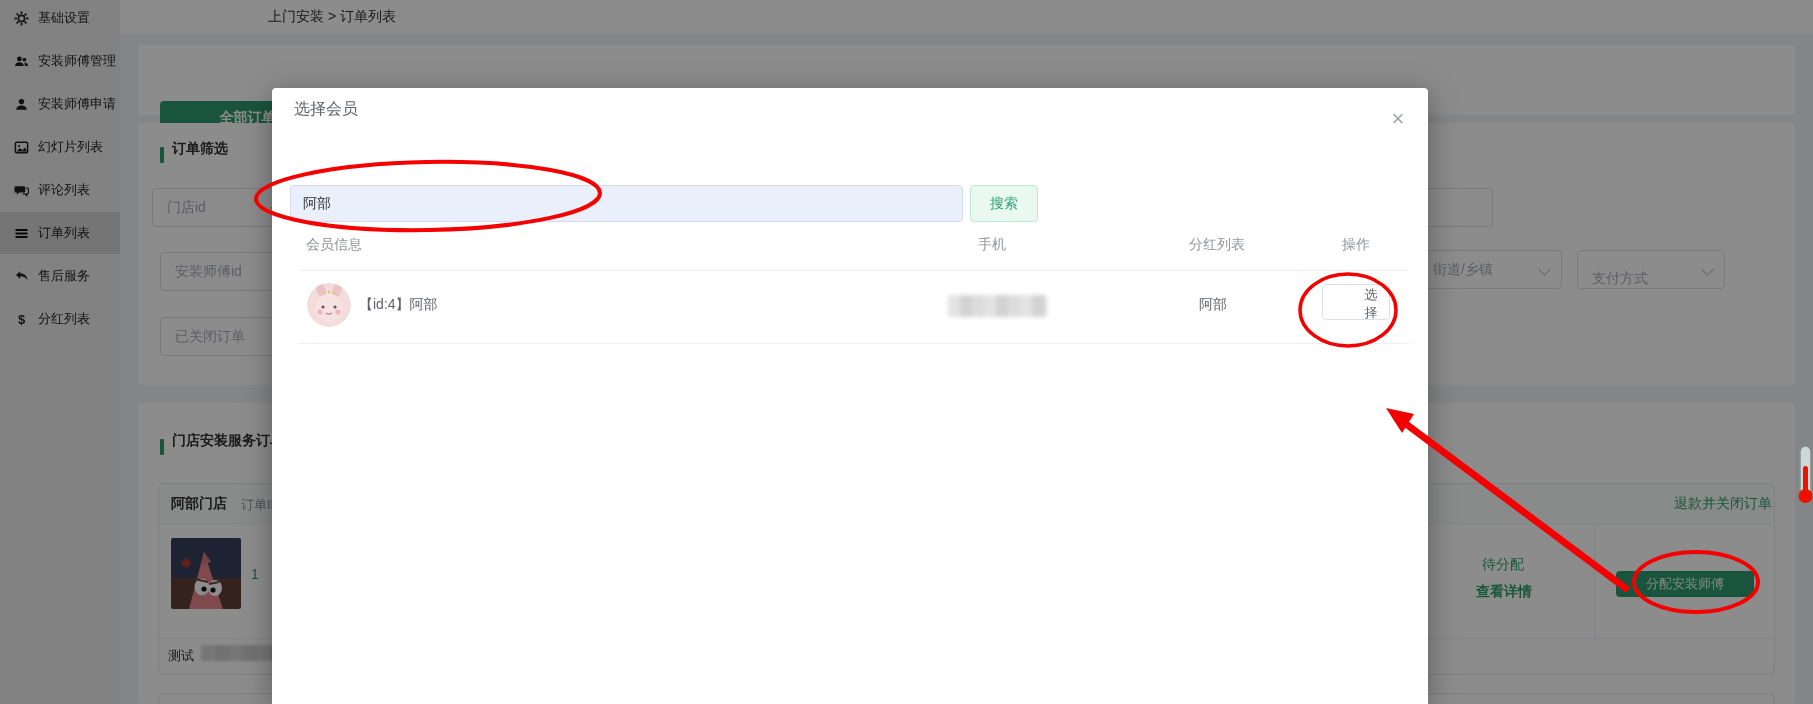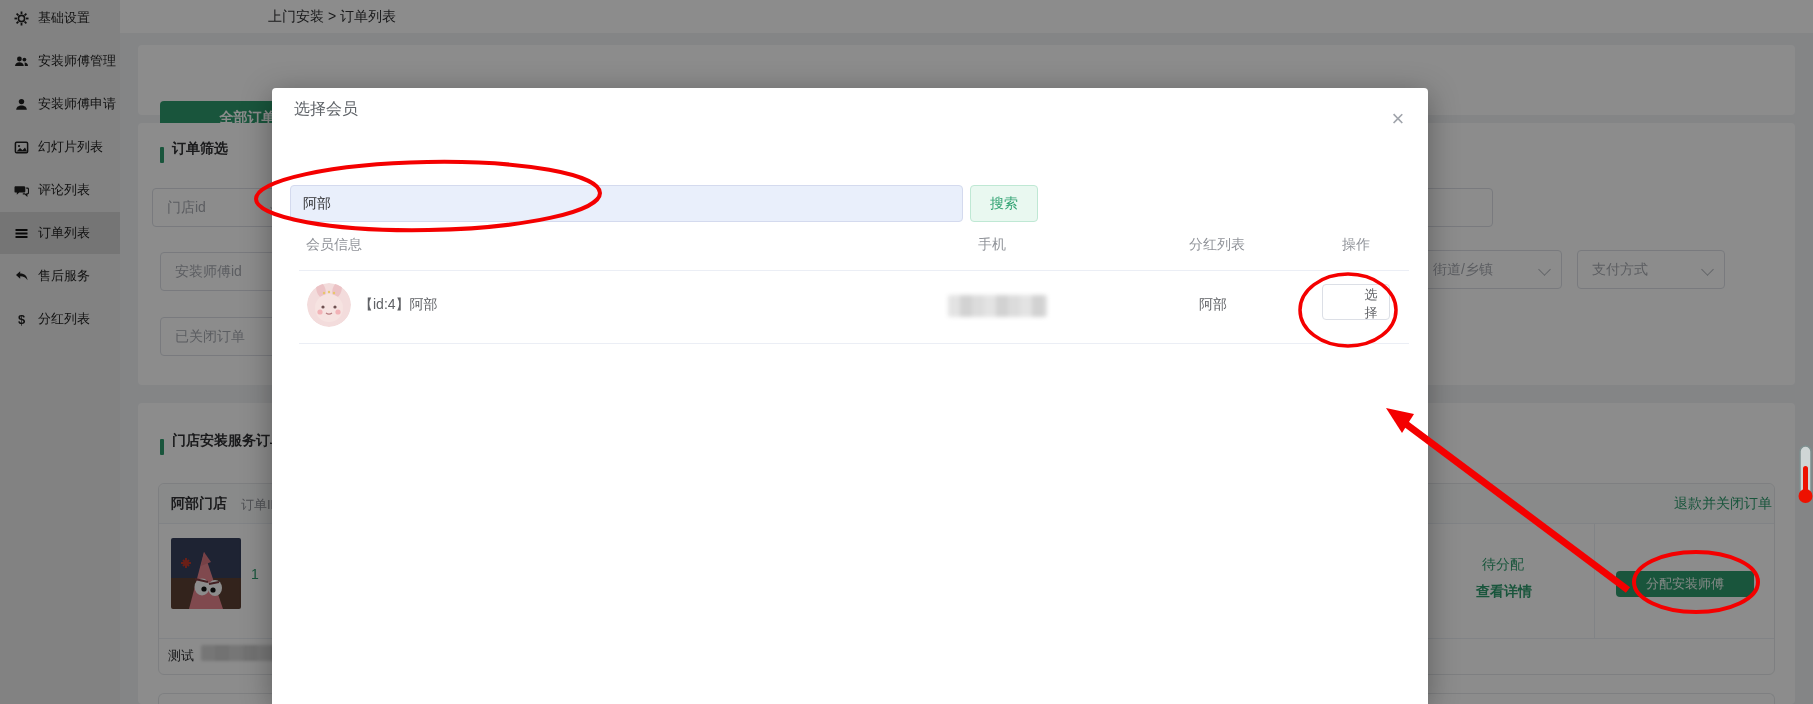--- a/index.html
+++ b/index.html
@@ -203,21 +203,21 @@
 
     <div class="field" style="left:14px;top:65px;width:142px;">
       <span>门店id</span>
       <span class="chev"></span>
     </div>
     <div class="field" style="left:1225px;top:65px;width:130px;"></div>
     <div class="field" style="left:1280px;top:127px;width:144px;">
       <span>街道/乡镇</span>
       <span class="chev"></span>
     </div>
-    <div class="field" style="left:1439px;top:127px;width:148px;">
+    <div class="field" style="left:1439px;top:127px;width:148px;align-items:flex-end;">
       <span>支付方式</span>
       <span class="chev"></span>
     </div>
     <div class="field" style="left:22px;top:129px;width:130px;">
       <span>安装师傅id</span>
     </div>
     <div class="field" style="left:22px;top:194px;width:130px;">
       <span>已关闭订单</span>
     </div>
   </div>

